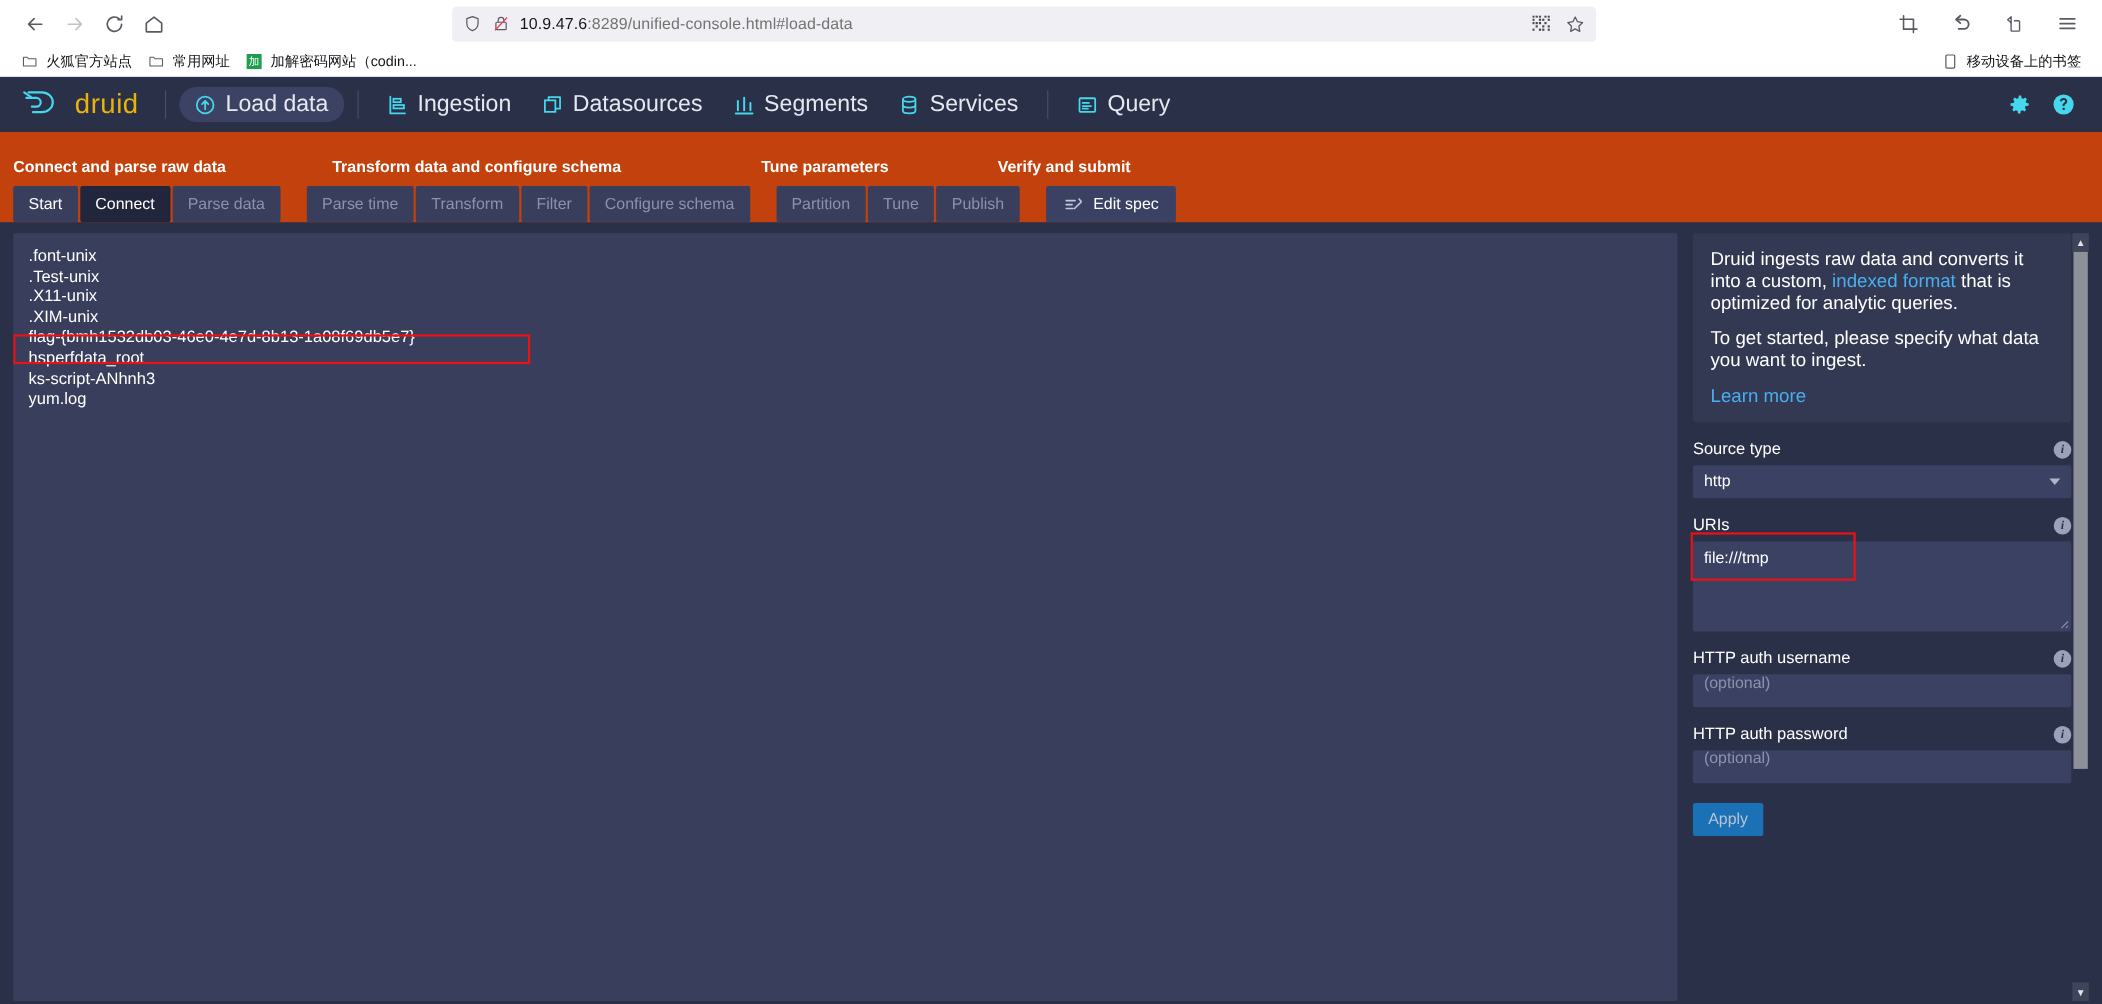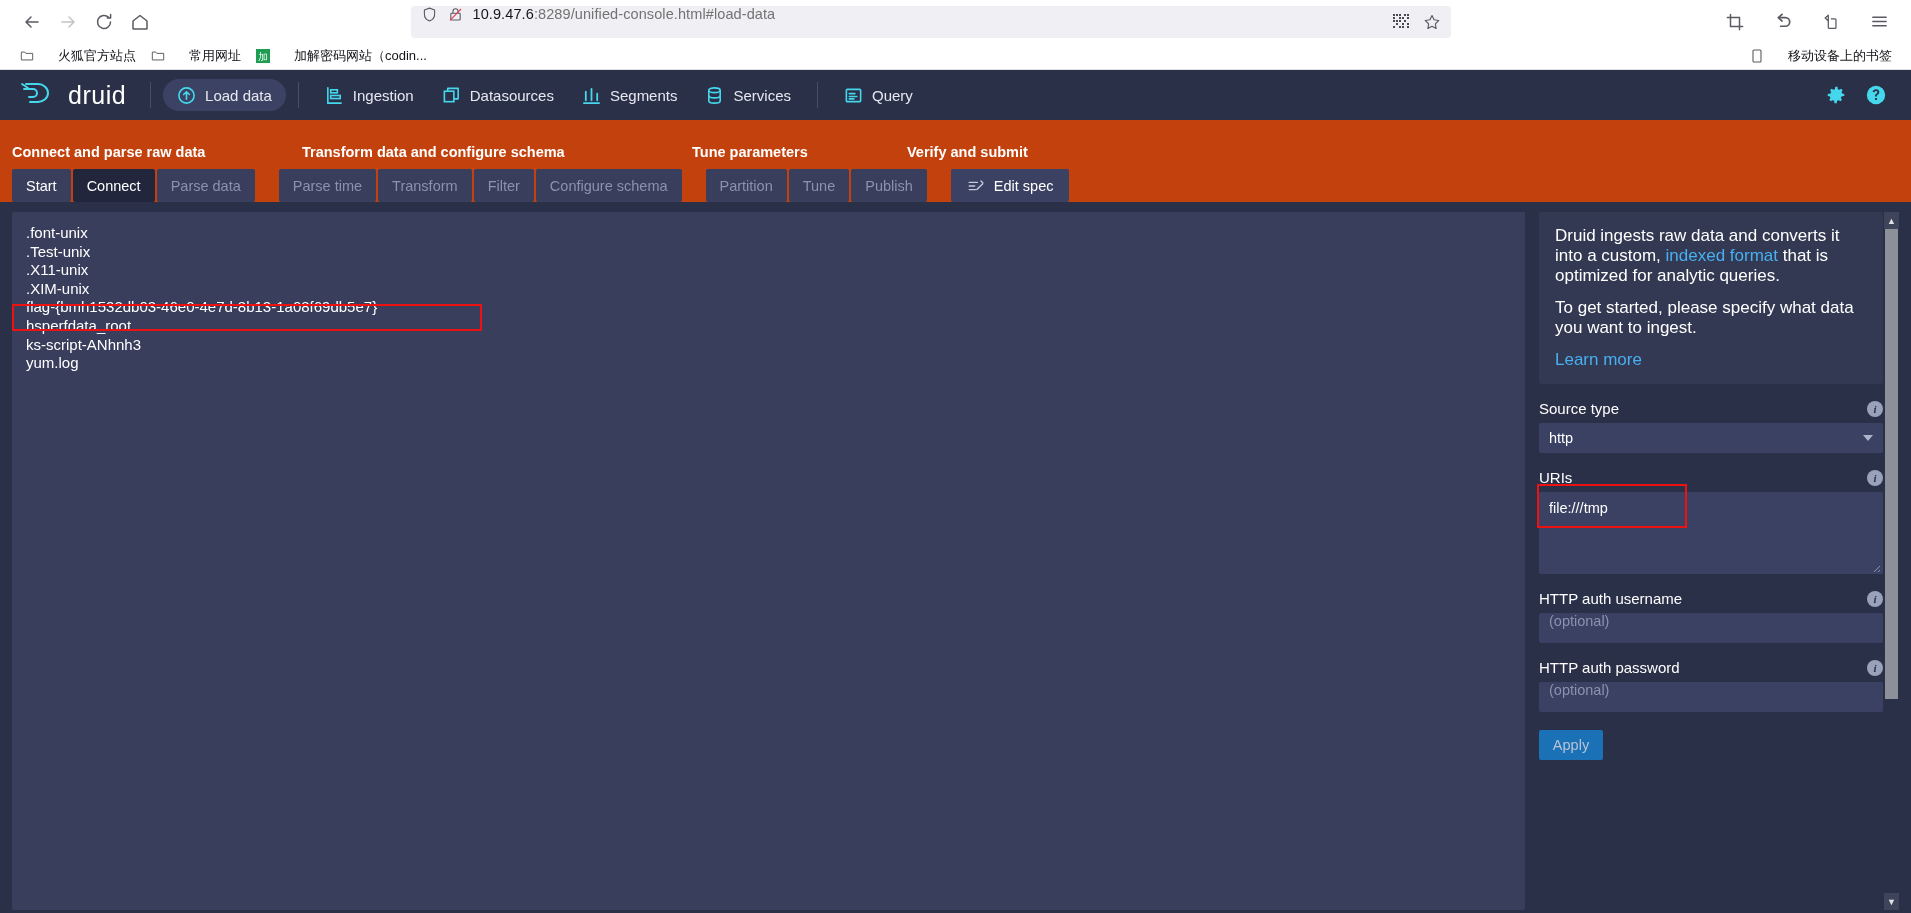--- a/index.html
+++ b/index.html
@@ -20,54 +20,54 @@
     width: 36px; height: 32px; display: flex; align-items: center;
     justify-content: center; border-radius: 4px; color: #5a5a63;
     flex: none;
   }
   .nav-btn.disabled { color: #c3c3c8; }
   .nav-btn svg { display: block; }
 
   .url-wrap { flex: 1; display: flex; justify-content: center; padding: 0 8px; }
   .url-bar {
     background: #f0f0f4; border-radius: 4px; height: 32px;
-    width: 1040px; display: flex; 
+    width: 1040px; display: flex; align-items: center;
     padding: 0 10px; gap: 9px;
   }
   .url-text {
     font-size: 14.5px; color: #15141a; letter-spacing: 0.1px;
     white-space: nowrap; overflow: hidden; flex: 1;
   }
   .url-text .dim { color: #737373; }
   .url-icons { display: flex; align-items: center; gap: 14px; }
 
   .chrome-right { display: flex; align-items: center; gap: 12px; padding-left: 14px; }
 
   
   .bookmarks-bar {
     height: 27px; background: #ffffff; display: flex; align-items: center;
     padding: 0 12px; font-size: 13px; color: #15141a;
     border-bottom: 1px solid #e2e2e6;
   }
-  .bm { display: flex; align-items: center; gap: 24px; padding: 2px 7px; border-radius: 4px; white-space: nowrap; }
+  .bm { display: flex; align-items: center; gap: 8px; padding: 2px 7px; border-radius: 4px; white-space: nowrap; }
   .bm-ico { width: 15px; height: 15px; display: inline-flex; align-items: center; justify-content: center; }
   .bm-spacer { flex: 1; }
 
   
   .druid-nav {
     height: 50px; background: #2b3049; display: flex; align-items: center;
     padding: 0 16px; gap: 0;
   }
   .logo-wrap { display: flex; align-items: center; gap: 8px; padding: 0 12px 0 4px; }
-  .logo-text { font-size: 25px; color: #ffffff; font-weight: 400; letter-spacing: .5px; }
+  .logo-text { font-size: 25px; color: #eab308; font-weight: 400; letter-spacing: .5px; }
   .nav-divider { width: 1px; height: 26px; background: #474e6e; margin: 0 12px; }
   .nav-item {
     display: flex; align-items: center; gap: 9px; height: 32px;
     padding: 0 14px; border-radius: 16px; color: #e6e8f0;
-    font-size: 15px; white-space: nowrap;
+    font-size: 21px; white-space: nowrap;
   }
   .nav-item.active { background: #3b4263; }
   .nav-icon { color: #45d7ec; display: inline-flex; align-items: center; }
   .nav-spacer { flex: 1; }
   .nav-right-icons { display: flex; align-items: center; gap: 18px; padding-right: 8px; }
 
   
   .wizard {
     padding: 14px 12px 0 12px;
     background: #c2410c;

